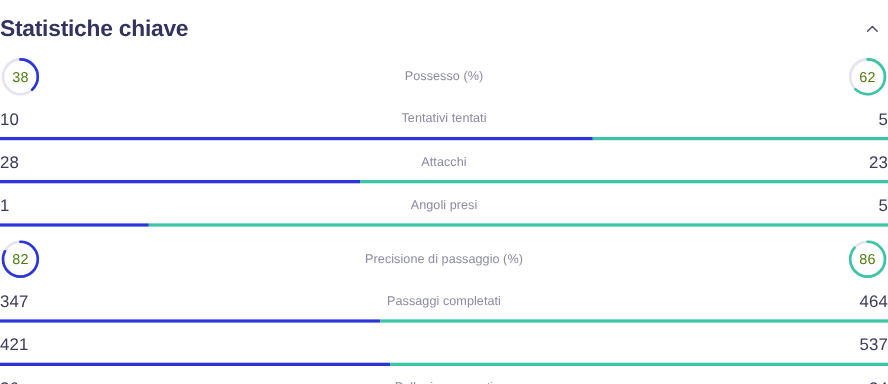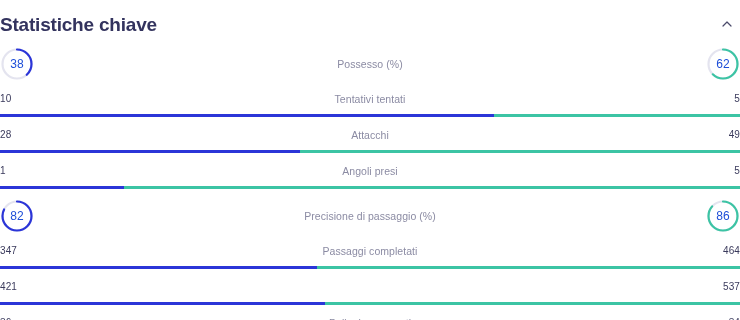--- a/index.html
+++ b/index.html
@@ -56,21 +56,21 @@
   .stat-block { position: relative; }
 
   .stat-line {
     position: relative;
     display: flex;
     align-items: center;
     justify-content: space-between;
     height: 26px;
   }
   .stat-val {
-    font-size: 10px;
+    font-size: 14px;
     color: #3a3a5c;
     line-height: 1;
     min-width: 34px;
     letter-spacing: 0.1px;
   }
   .stat-val.right { text-align: right; }
   .stat-label {
     position: absolute;
     left: 0;
     right: 0;
@@ -117,21 +117,21 @@
     height: 34px;
     transform: rotate(-90deg);
   }
   .gauge-num {
     position: absolute;
     inset: 0;
     display: flex;
     align-items: center;
     justify-content: center;
     font-size: 12px;
-    color: #1d4ed8;
+    color: #4d7c0f;
     letter-spacing: 0.2px;
   }
 </style>
 </head>
 <body>
 
 <div class="card">
 
   <div class="card-header">
     <div class="card-title">Statistiche chiave</div>
@@ -171,21 +171,21 @@
     <div class="bar-wrap">
       <div class="bar-left" style="width: 66.7%;"></div>
       <div class="bar-right" style="width: 33.3%;"></div>
     </div>
   </div>
 
   <div class="stat-block">
     <div class="stat-line">
       <span class="stat-val">28</span>
       <span class="stat-label">Attacchi</span>
-      <span class="stat-val right">49</span>
+      <span class="stat-val right">23</span>
     </div>
     <div class="bar-wrap">
       <div class="bar-left" style="width: 40.6%;"></div>
       <div class="bar-right" style="width: 59.4%;"></div>
     </div>
   </div>
 
   <div class="stat-block">
     <div class="stat-line">
       <span class="stat-val">1</span>

